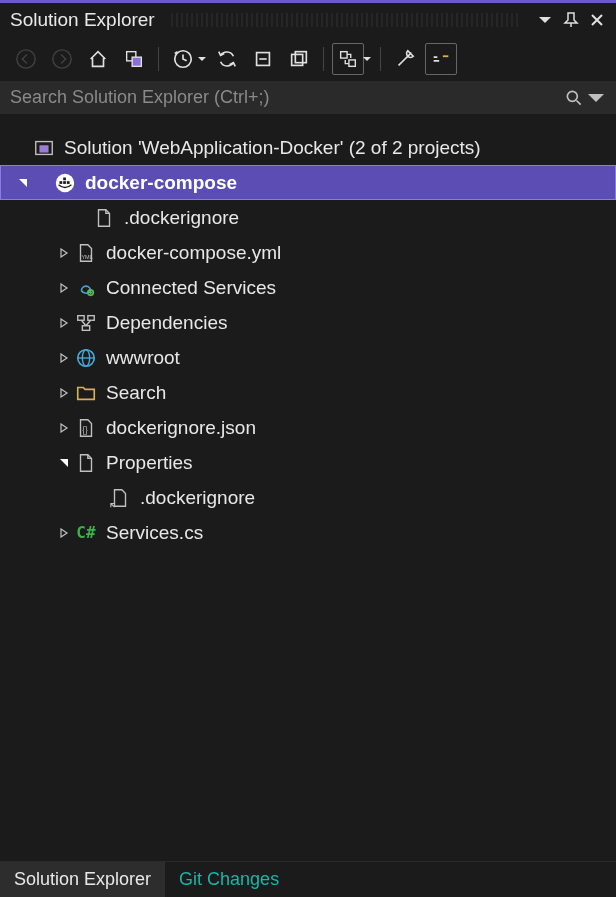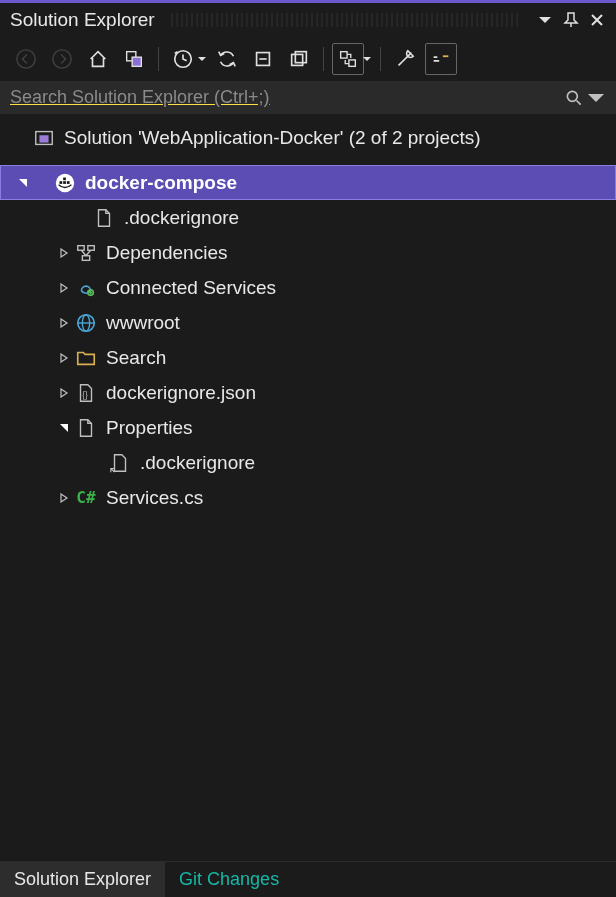--- a/index.html
+++ b/index.html
@@ -56,42 +56,40 @@
       gap: 8px;
     }
     .search-bar input {
       flex: 1;
       background: transparent;
       border: none;
       outline: none;
       color: #fde047;
       font-size: 18px;
       font-family: inherit;
-      text-decoration: underline;
     }
     .search-bar input::placeholder { color: #8a8a8a; }
     .search-ico { display:flex; align-items:center; gap:2px; }
     .search-ico svg { width: 20px; height: 20px; }
     .tree {
       flex: 1;
       overflow: auto;
-      padding-top: 6px;
+      padding-top: 16px;
       font-size: 19px;
     }
     .row {
       display: flex;
       align-items: center;
       height: 35px;
       padding-left: 4px;
       white-space: nowrap;
     }
     .row.selected {
       background: #5b4db3;
       border: 1px solid #8a7de0;
-      margin-top: 10px;
     }
     .row .ind { display: inline-block; }
     .exp {
       width: 16px; height: 16px;
       display: inline-flex; align-items: center; justify-content: center;
       margin-right: 2px;
       flex-shrink: 0;
     }
     .exp svg { width: 10px; height: 10px; }
     .node-ico {
@@ -283,57 +281,72 @@
     <span class="exp"></span>
     <span class="node-ico">
       <svg viewBox="0 0 24 24">
           <path d="M6 3 L14 3 L18 7 L18 21 L6 21 Z" fill="none" stroke="#c0c0c0" stroke-width="1.5"></path>
           <path d="M14 3 L14 7 L18 7" fill="none" stroke="#c0c0c0" stroke-width="1.5"></path>
         </svg>
     </span>
     <span class="node-lbl">.dockerignore</span>
   </div>
 
-
+  <div class="row">
+    <span class="ind" style="width:52px"></span>
+    <span class="exp">
+      <svg viewBox="0 0 10 10">
+          <path d="M2 1 L8 5 L2 9 Z" fill="none" stroke="#c0c0c0" stroke-width="1.2"></path>
+        </svg>
+    </span>
+    <span class="node-ico">
+      <svg viewBox="0 0 24 24">
+          <path d="M6 3 L14 3 L18 7 L18 21 L6 21 Z" fill="none" stroke="#c0c0c0" stroke-width="1.5"></path>
+          <text x="7" y="19" font-size="6" fill="#c0c0c0">YML</text>
+        </svg>
+    </span>
+    <span class="node-lbl">docker-compose.yml</span>
+  </div>
+
+
+  <div class="row">
+    <span class="ind" style="width:52px"></span>
+    <span class="exp">
+      <svg viewBox="0 0 10 10">
+          <path d="M2 1 L8 5 L2 9 Z" fill="none" stroke="#c0c0c0" stroke-width="1.2"></path>
+        </svg>
+    </span>
+    <span class="node-ico">
+      <svg viewBox="0 0 24 24">
+          <path d="M7 15 A5 5 0 1 1 17 15 A6 6 0 0 1 7 15" fill="none" stroke="#4aa8d8" stroke-width="1.8"></path>
+          <circle cx="17" cy="17" r="3" fill="none" stroke="#5ab85a" stroke-width="1.8"></circle>
+          <path d="M15 17 L19 17 M17 15 L17 19" stroke="#5ab85a" stroke-width="1.5"></path>
+        </svg>
+    </span>
+    <span class="node-lbl">Connected Services</span>
+  </div>
 
   <div class="row">
     <span class="ind" style="width:52px"></span>
     <span class="exp">
       <svg viewBox="0 0 10 10">
           <path d="M2 1 L8 5 L2 9 Z" fill="none" stroke="#c0c0c0" stroke-width="1.2"></path>
         </svg>
     </span>
     <span class="node-ico">
       <svg viewBox="0 0 24 24">
           <rect x="3" y="4" width="7" height="5" fill="none" stroke="#c0c0c0" stroke-width="1.5"></rect>
           <rect x="14" y="4" width="7" height="5" fill="none" stroke="#c0c0c0" stroke-width="1.5"></rect>
           <rect x="8" y="15" width="8" height="5" fill="none" stroke="#c0c0c0" stroke-width="1.5"></rect>
           <path d="M7 9 L12 15 M17 9 L12 15" stroke="#c0c0c0" stroke-width="1.5"></path>
         </svg>
     </span>
     <span class="node-lbl">Dependencies</span>
   </div>
 
-  <div class="row">
-    <span class="ind" style="width:52px"></span>
-    <span class="exp">
-      <svg viewBox="0 0 10 10">
-          <path d="M2 1 L8 5 L2 9 Z" fill="none" stroke="#c0c0c0" stroke-width="1.2"></path>
-        </svg>
-    </span>
-    <span class="node-ico">
-      <svg viewBox="0 0 24 24">
-          <path d="M7 15 A5 5 0 1 1 17 15 A6 6 0 0 1 7 15" fill="none" stroke="#4aa8d8" stroke-width="1.8"></path>
-          <circle cx="17" cy="17" r="3" fill="none" stroke="#5ab85a" stroke-width="1.8"></circle>
-          <path d="M15 17 L19 17 M17 15 L17 19" stroke="#5ab85a" stroke-width="1.5"></path>
-        </svg>
-    </span>
-    <span class="node-lbl">Connected Services</span>
-  </div>
-
 
   <div class="row">
     <span class="ind" style="width:52px"></span>
     <span class="exp">
       <svg viewBox="0 0 10 10">
           <path d="M2 1 L8 5 L2 9 Z" fill="none" stroke="#c0c0c0" stroke-width="1.2"></path>
         </svg>
     </span>
     <span class="node-ico">
       <svg viewBox="0 0 24 24">

